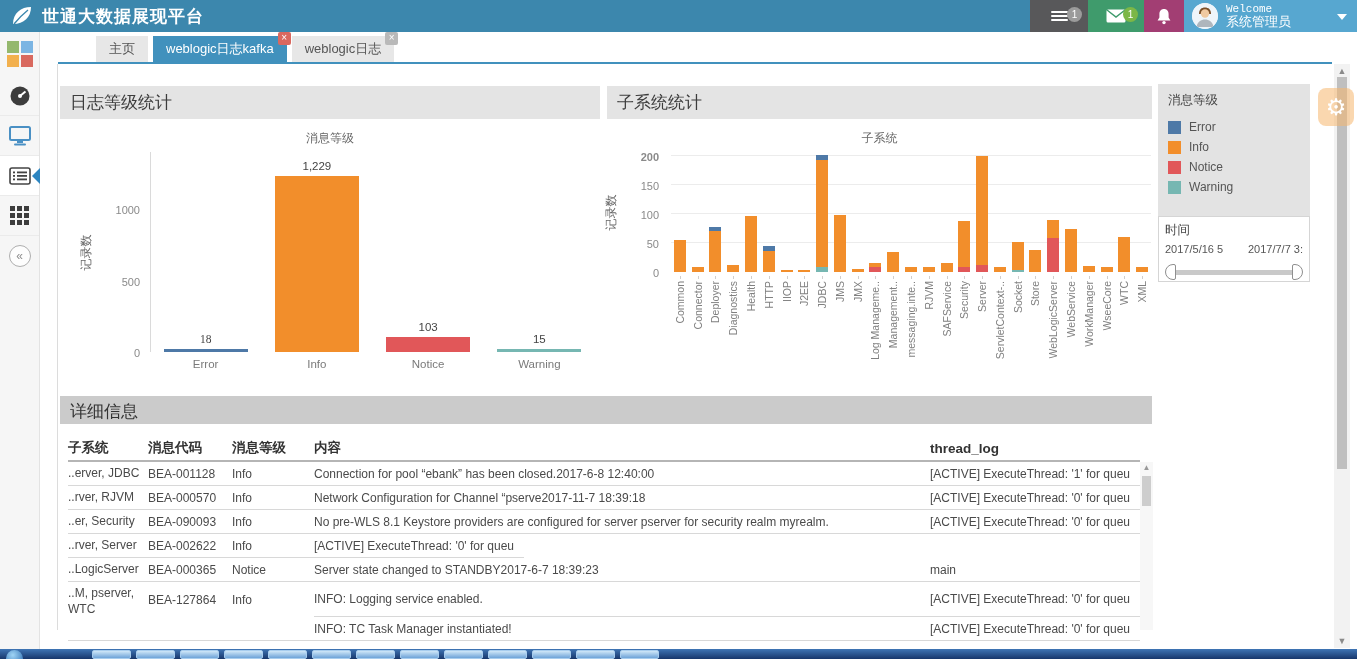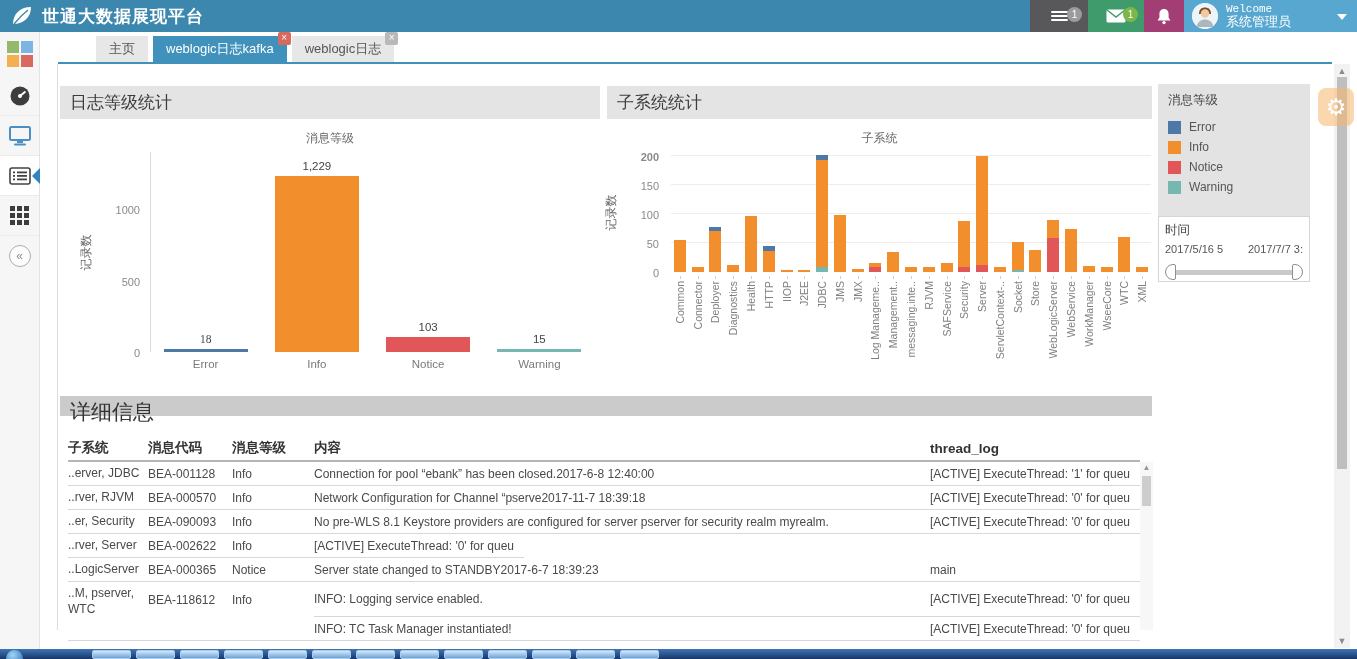--- a/index.html
+++ b/index.html
@@ -85,21 +85,21 @@
   .time-labels { display:flex; justify-content:space-between; margin-top:4px; font-size:11px; color:#555; white-space:nowrap; overflow:hidden; }
   .slider { position:relative; margin-top:9px; height:16px; }
   .slider-track { position:absolute; left:4px; right:4px; top:6px; height:5px; background:#c9c9c9; border-radius:2px; }
   .slider-handle { position:absolute; top:0; width:11px; height:16px; background:#fff; border:1px solid #8f8f8f; cursor:pointer; }
   .handle-left { left:0; border-radius:8px 2px 2px 8px; }
   .handle-right { right:0; border-radius:2px 8px 8px 2px; }
 
   .gear-btn { position:absolute; left:1318px; top:88px; width:36px; height:38px; border-radius:8px; background:rgba(245,182,110,0.55); color:#fff; font-size:23px; text-align:center; line-height:38px; z-index:40; cursor:pointer; }
 
   
-  .details-header { position:absolute; left:60px; top:396px; width:1092px; height:20px; background:#cbcbcb; line-height:32px; padding-left:10px; font-size:21px; color:#333; }
+  .details-header { position:absolute; left:60px; top:396px; width:1092px; height:28px; background:#cbcbcb; line-height:32px; padding-left:10px; font-size:17px; color:#333; }
   .table { position:absolute; left:68px; top:436px; width:1072px; font-size:12px; color:#4a4a4a; }
   .thead { display:flex; font-size:13.5px; font-weight:bold; color:#333; border-bottom:2px solid #b5b5b5; height:26px; align-items:center; }
   .col-sub { width:80px; } .col-code { width:84px; } .col-lvl { width:82px; } .col-cnt { width:616px; } .col-thr { width:210px; }
   .trow { display:flex; }
   .cell { min-height:24px; display:flex; align-items:center; padding-right:6px; border-bottom:1px solid #d8d8d8; overflow:hidden; white-space:nowrap; }
   .cell.wrapok { white-space:normal; line-height:1.3; align-items:flex-start; padding-top:4px; }
   .trow.partial .cell:nth-child(-n+3) { border-bottom:none; }
 
   
   .tbl-scroll { position:absolute; left:1140px; top:462px; width:13px; height:168px; background:#f7f7f7; }
@@ -424,21 +424,21 @@
   </div>
         <div class="trow">
     <div class="cell col-sub wrapok">..LogicServer</div>
     <div class="cell col-code">BEA-000365</div>
     <div class="cell col-lvl">Notice</div>
     <div class="cell col-cnt">Server state changed to STANDBY2017-6-7 18:39:23</div>
     <div class="cell col-thr">main</div>
   </div>
         <div class="trow partial">
     <div class="cell col-sub wrapok">..M, pserver, WTC</div>
-    <div class="cell col-code">BEA-118612</div>
+    <div class="cell col-code">BEA-127864</div>
     <div class="cell col-lvl">Info</div>
     <div class="cell col-cnt">INFO: Logging service enabled.</div>
     <div class="cell col-thr">[ACTIVE] ExecuteThread: '0' for queu</div>
   </div>
         <div class="trow">
     <div class="cell col-sub wrapok"></div>
     <div class="cell col-code"></div>
     <div class="cell col-lvl"></div>
     <div class="cell col-cnt">INFO: TC Task Manager instantiated!</div>
     <div class="cell col-thr">[ACTIVE] ExecuteThread: '0' for queu</div>

